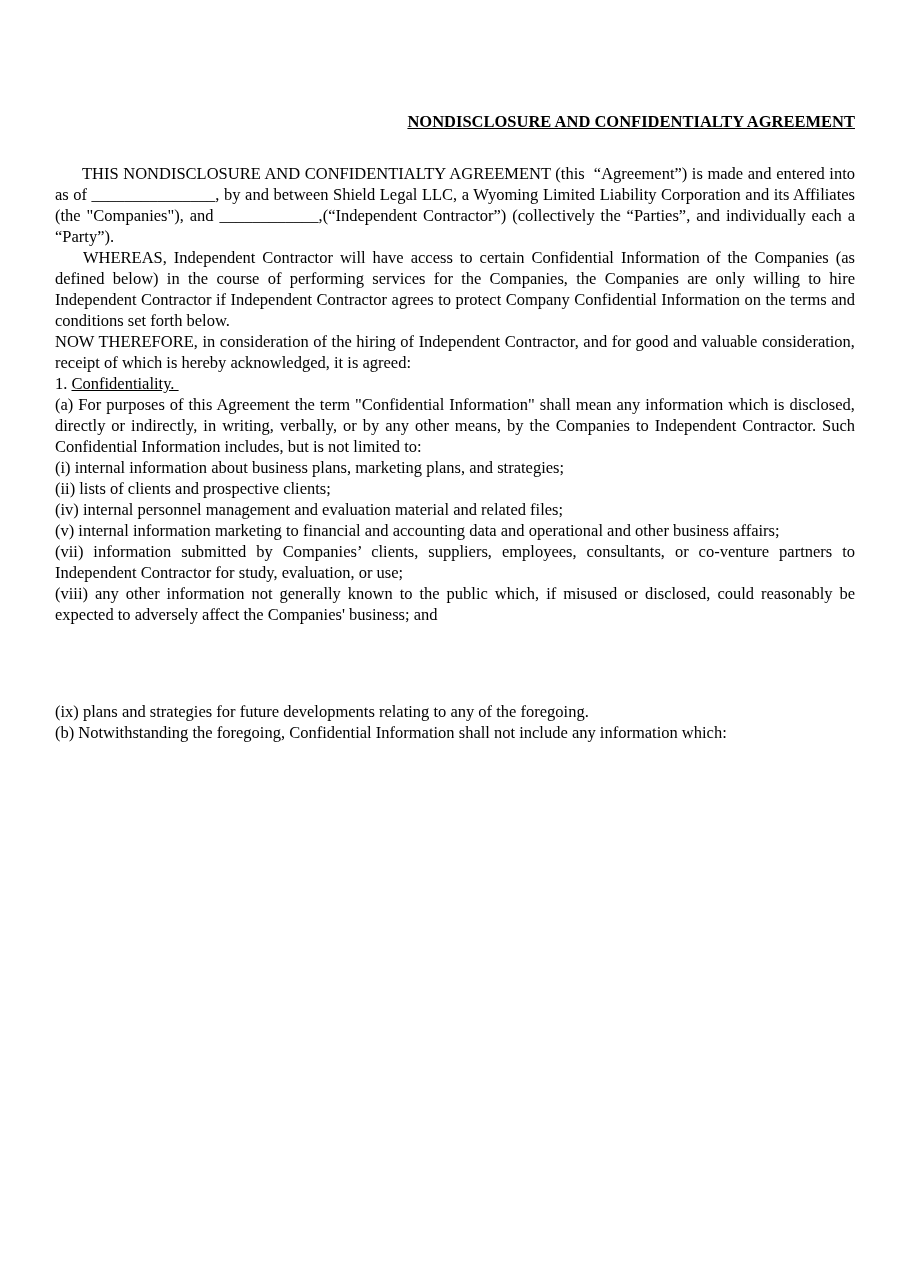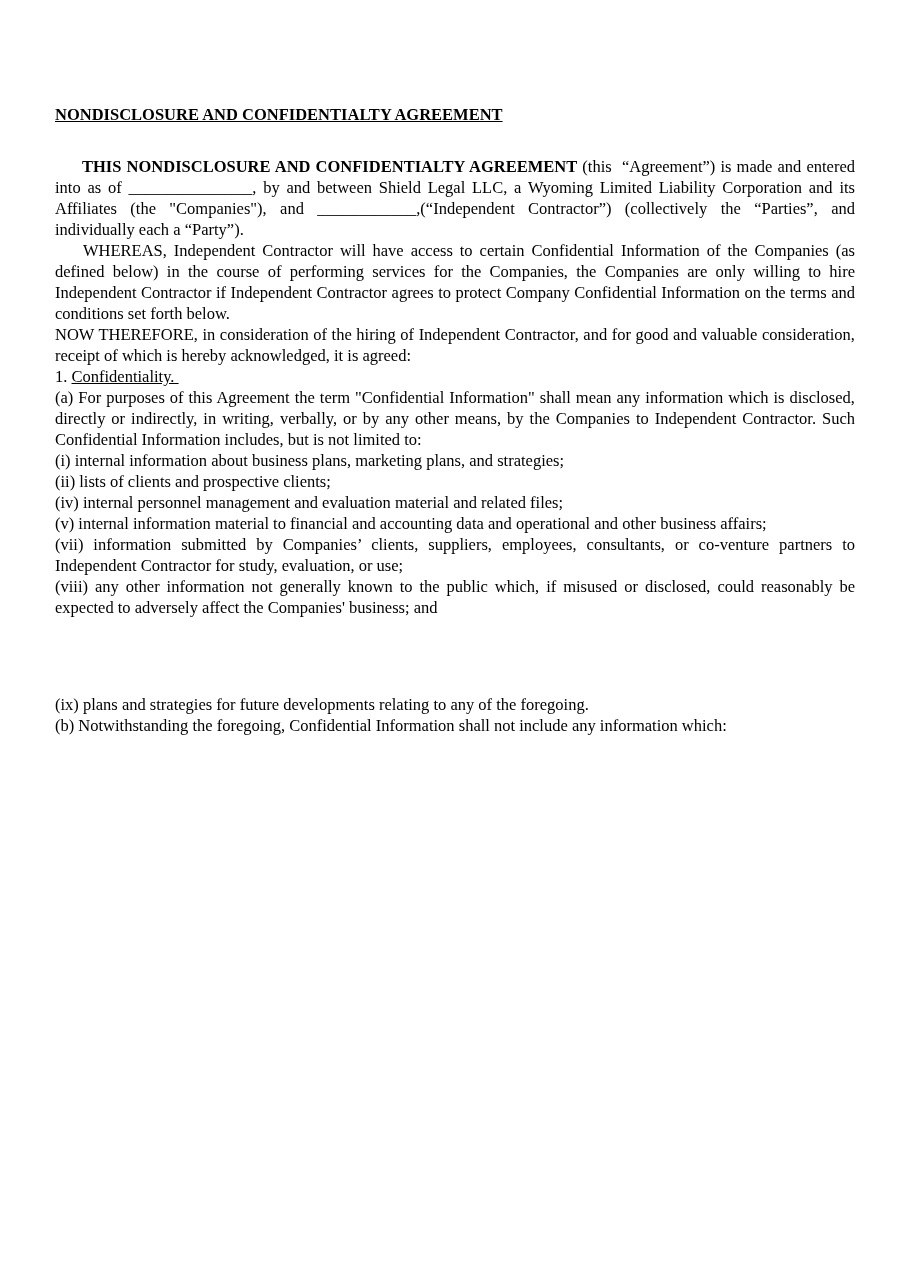--- a/index.html
+++ b/index.html
@@ -14,22 +14,22 @@
     box-sizing: border-box;
     padding: 104px 55px 0 55px;
     background: #ffffff;
     color: #000000;
     font-family: "Liberation Serif", "DejaVu Serif", serif;
     font-size: 16.5px;
     line-height: 21px;
     overflow: hidden;
   }
   .title {
-    margin: 0 0 31px 0;
-    text-align: left;
+    margin: 7px 0 31px 0;
+    text-align: right;
   }
   .title .title-text {
     font-weight: bold;
     text-decoration: underline;
   }
   p.para {
     margin: 0;
     text-align: justify;
   }
   .intro {
@@ -56,21 +56,21 @@
   .item {
     margin: 0 0 26px 115px;
     font-family: Liberation Serif, serif;
   }
   .item.big-gap {
     margin-top: 76px;
   }
   .clause-b {
     margin: 0 0 0 67px;
   }
-  .b { font-weight: bold; }
+  .b { font-weight: normal; }
 </style>
 </head>
 <body>
 
 <div class="doc">
 
   <p class="title"><span class="title-text">NONDISCLOSURE AND CONFIDENTIALTY AGREEMENT</span></p>
 
   <p class="para intro"><span class="b">THIS NONDISCLOSURE AND CONFIDENTIALTY AGREEMENT</span><span> (this &nbsp;“Agreement”) is made and entered into as of _______________, by and between Shield Legal LLC, a Wyoming Limited Liability Corporation and its Affiliates (the "Companies"), and ____________,(“Independent Contractor”) (collectively the “Parties”, and individually each a “Party”).</span></p>
 
@@ -78,20 +78,20 @@
 
   <p class="para now-therefore">NOW THEREFORE, in consideration of the hiring of Independent Contractor, and for good and valuable consideration, receipt of which is hereby acknowledged, it is agreed:</p>
 
   <p class="para section-heading"><span>1. </span><span class="u">Confidentiality.&nbsp;</span></p>
 
   <p class="para clause-a">(a) For purposes of this Agreement the term "Confidential Information" shall mean any information which is disclosed, directly or indirectly, in writing, verbally, or by any other means, by the Companies to Independent Contractor. Such Confidential Information includes, but is not limited to:</p>
 
   <p class="para item">(i) internal information about business plans, marketing plans, and strategies;</p>
   <p class="para item">(ii) lists of clients and prospective clients;</p>
   <p class="para item">(iv) internal personnel management and evaluation material and related files;</p>
-  <p class="para item">(v) internal information material to financial and accounting data and operational and other business affairs;</p>
+  <p class="para item">(v) internal information marketing to financial and accounting data and operational and other business affairs;</p>
   <p class="para item">(vii) information submitted by Companies’ clients, suppliers, employees, consultants, or co-venture partners to Independent Contractor for study, evaluation, or use;</p>
   <p class="para item">(viii) any other information not generally known to the public which, if misused or disclosed, could reasonably be expected to adversely affect the Companies' business; and</p>
   <p class="para item big-gap">(ix) plans and strategies for future developments relating to any of the foregoing.</p>
 
   <p class="para clause-b">(b) Notwithstanding the foregoing, Confidential Information shall not include any information which:</p>
 
 </div>
 
 </body></html>

